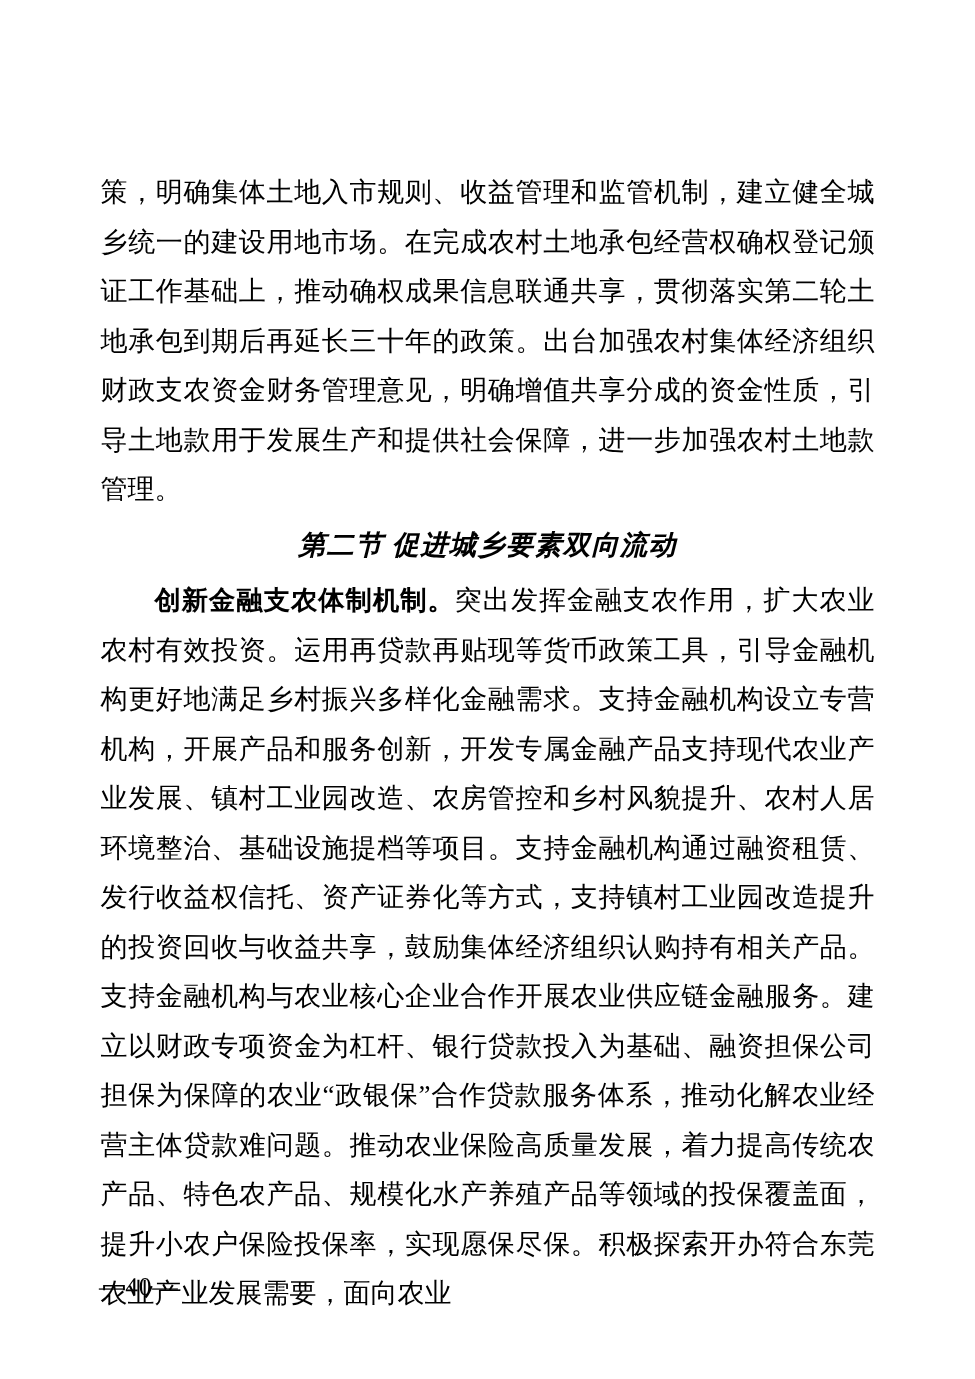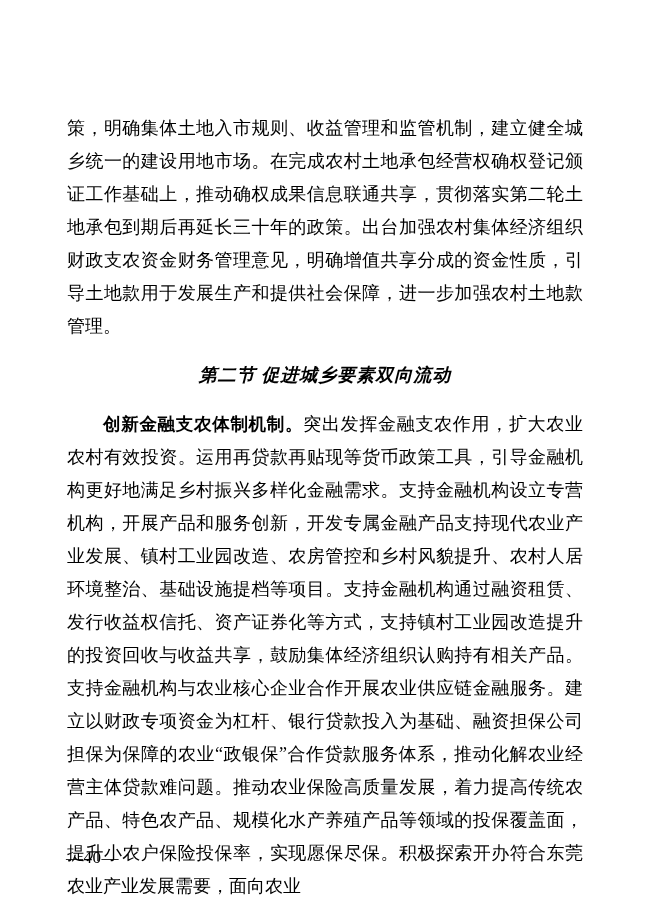--- a/index.html
+++ b/index.html
@@ -30,21 +30,21 @@
     text-justify: inter-ideograph;
     word-break: break-all;
   }
   .para-continuation {
     text-indent: 0;
   }
   .para-indent {
     text-indent: 2em;
   }
   .section-heading {
-    margin: 16px;
+    margin: 4px;
     padding: 0;
     font-size: 18px;
     line-height: 33px;
     text-align: center;
     font-weight: 600;
     font-style: italic;
     letter-spacing: 1px;
   }
   .lead-bold {
     font-weight: bold;

